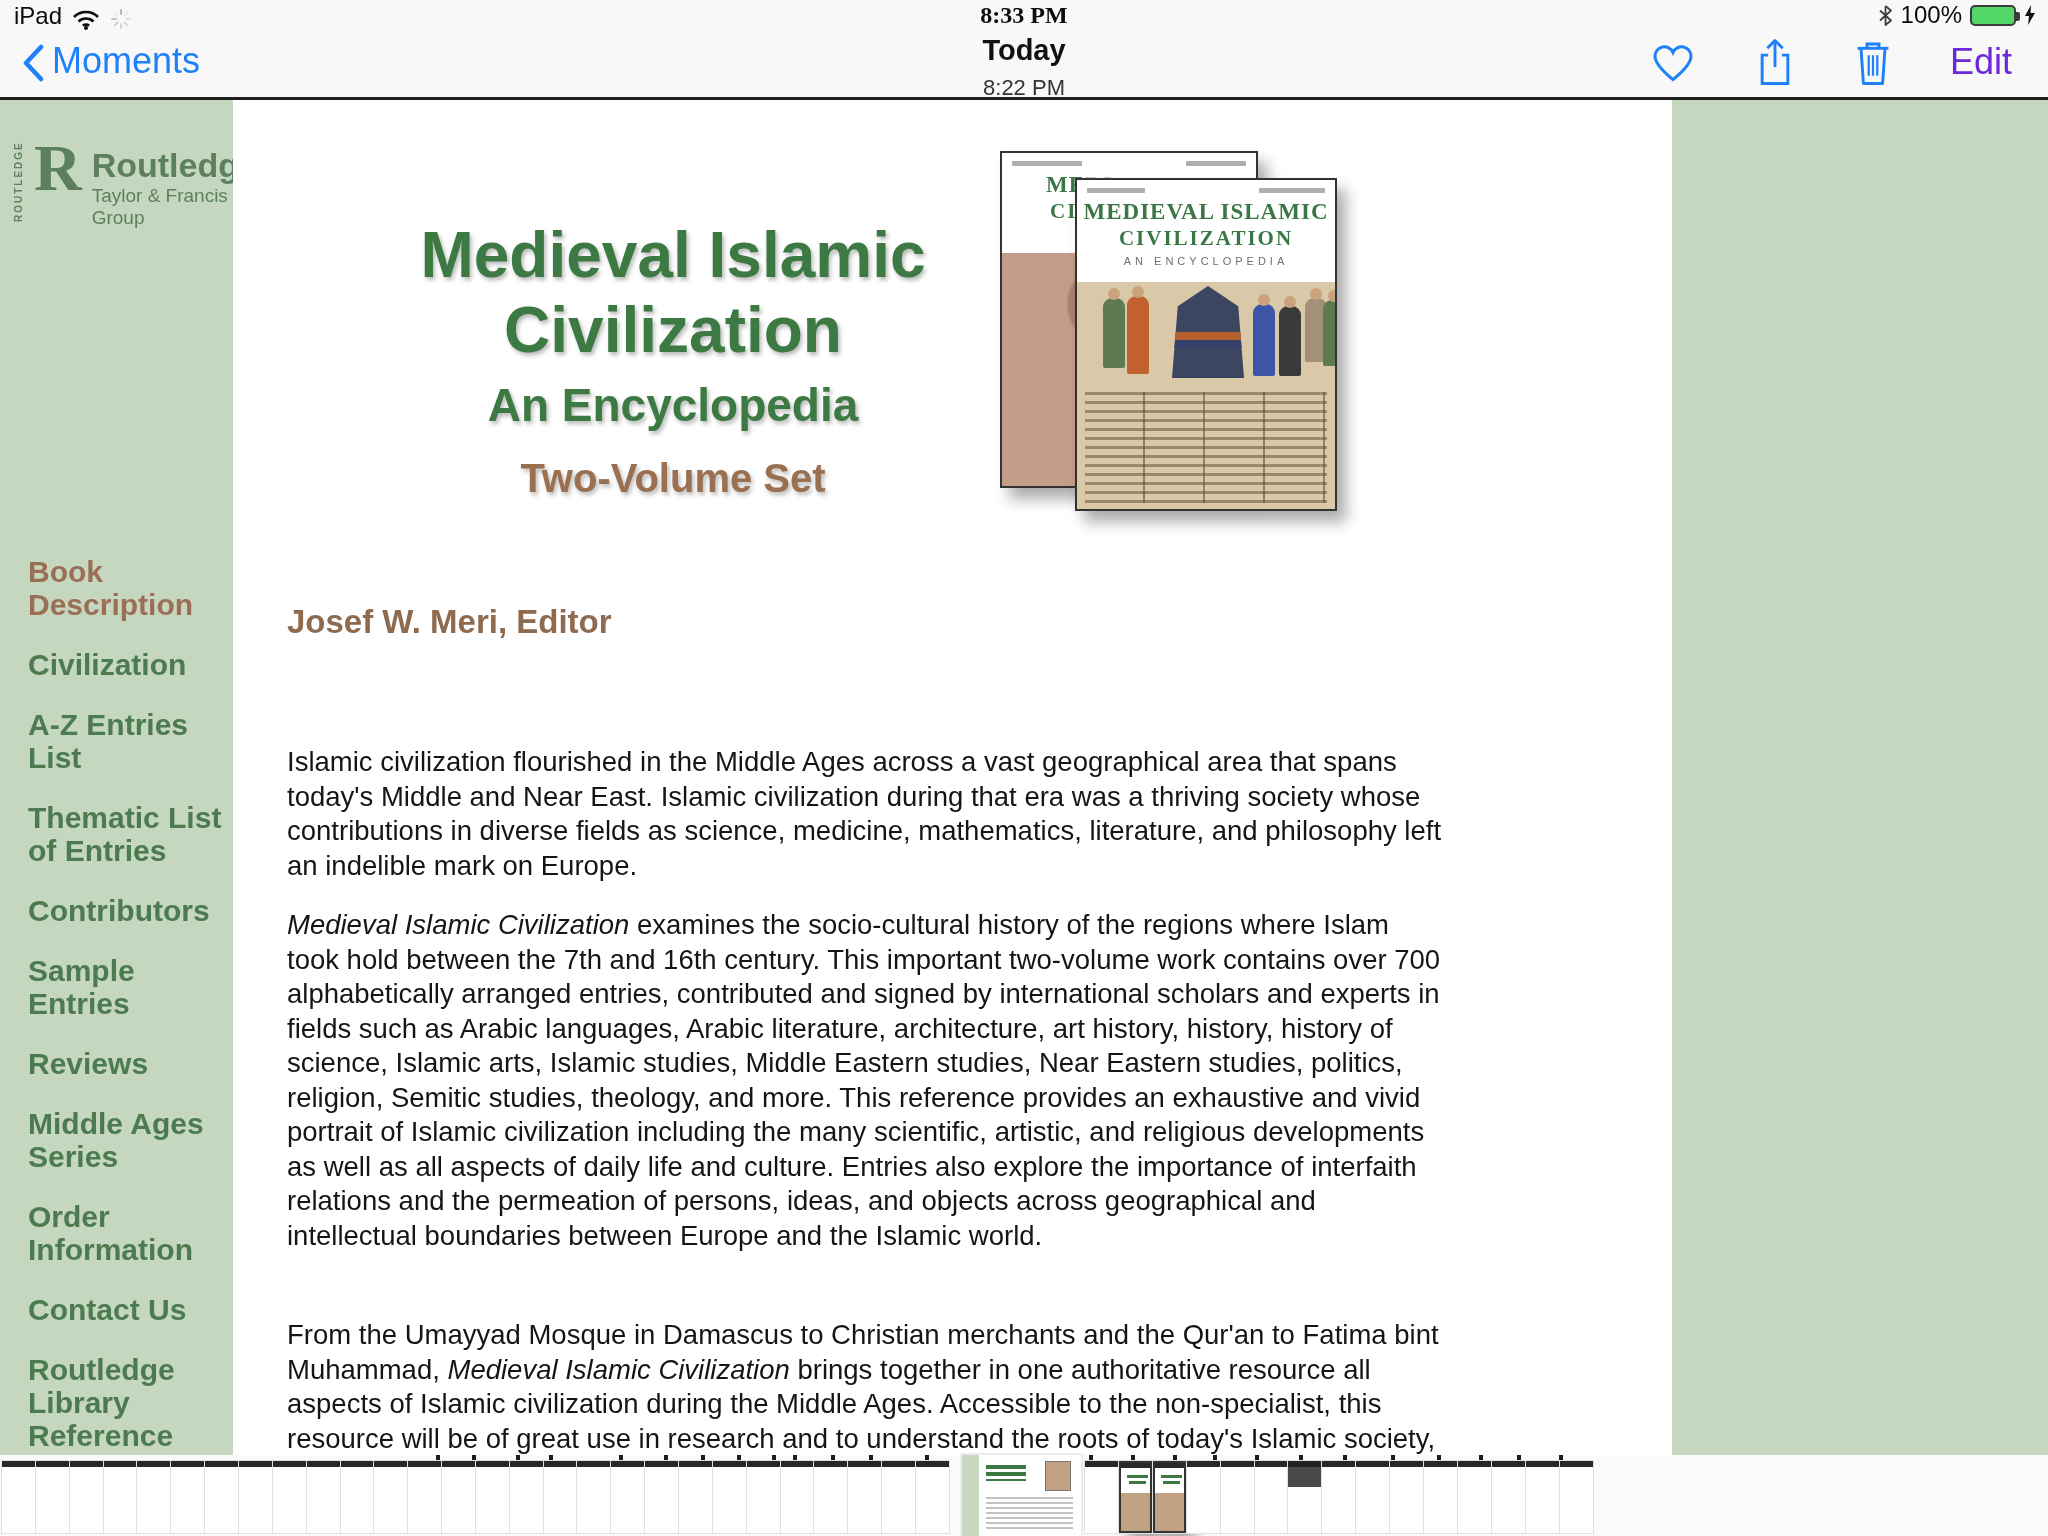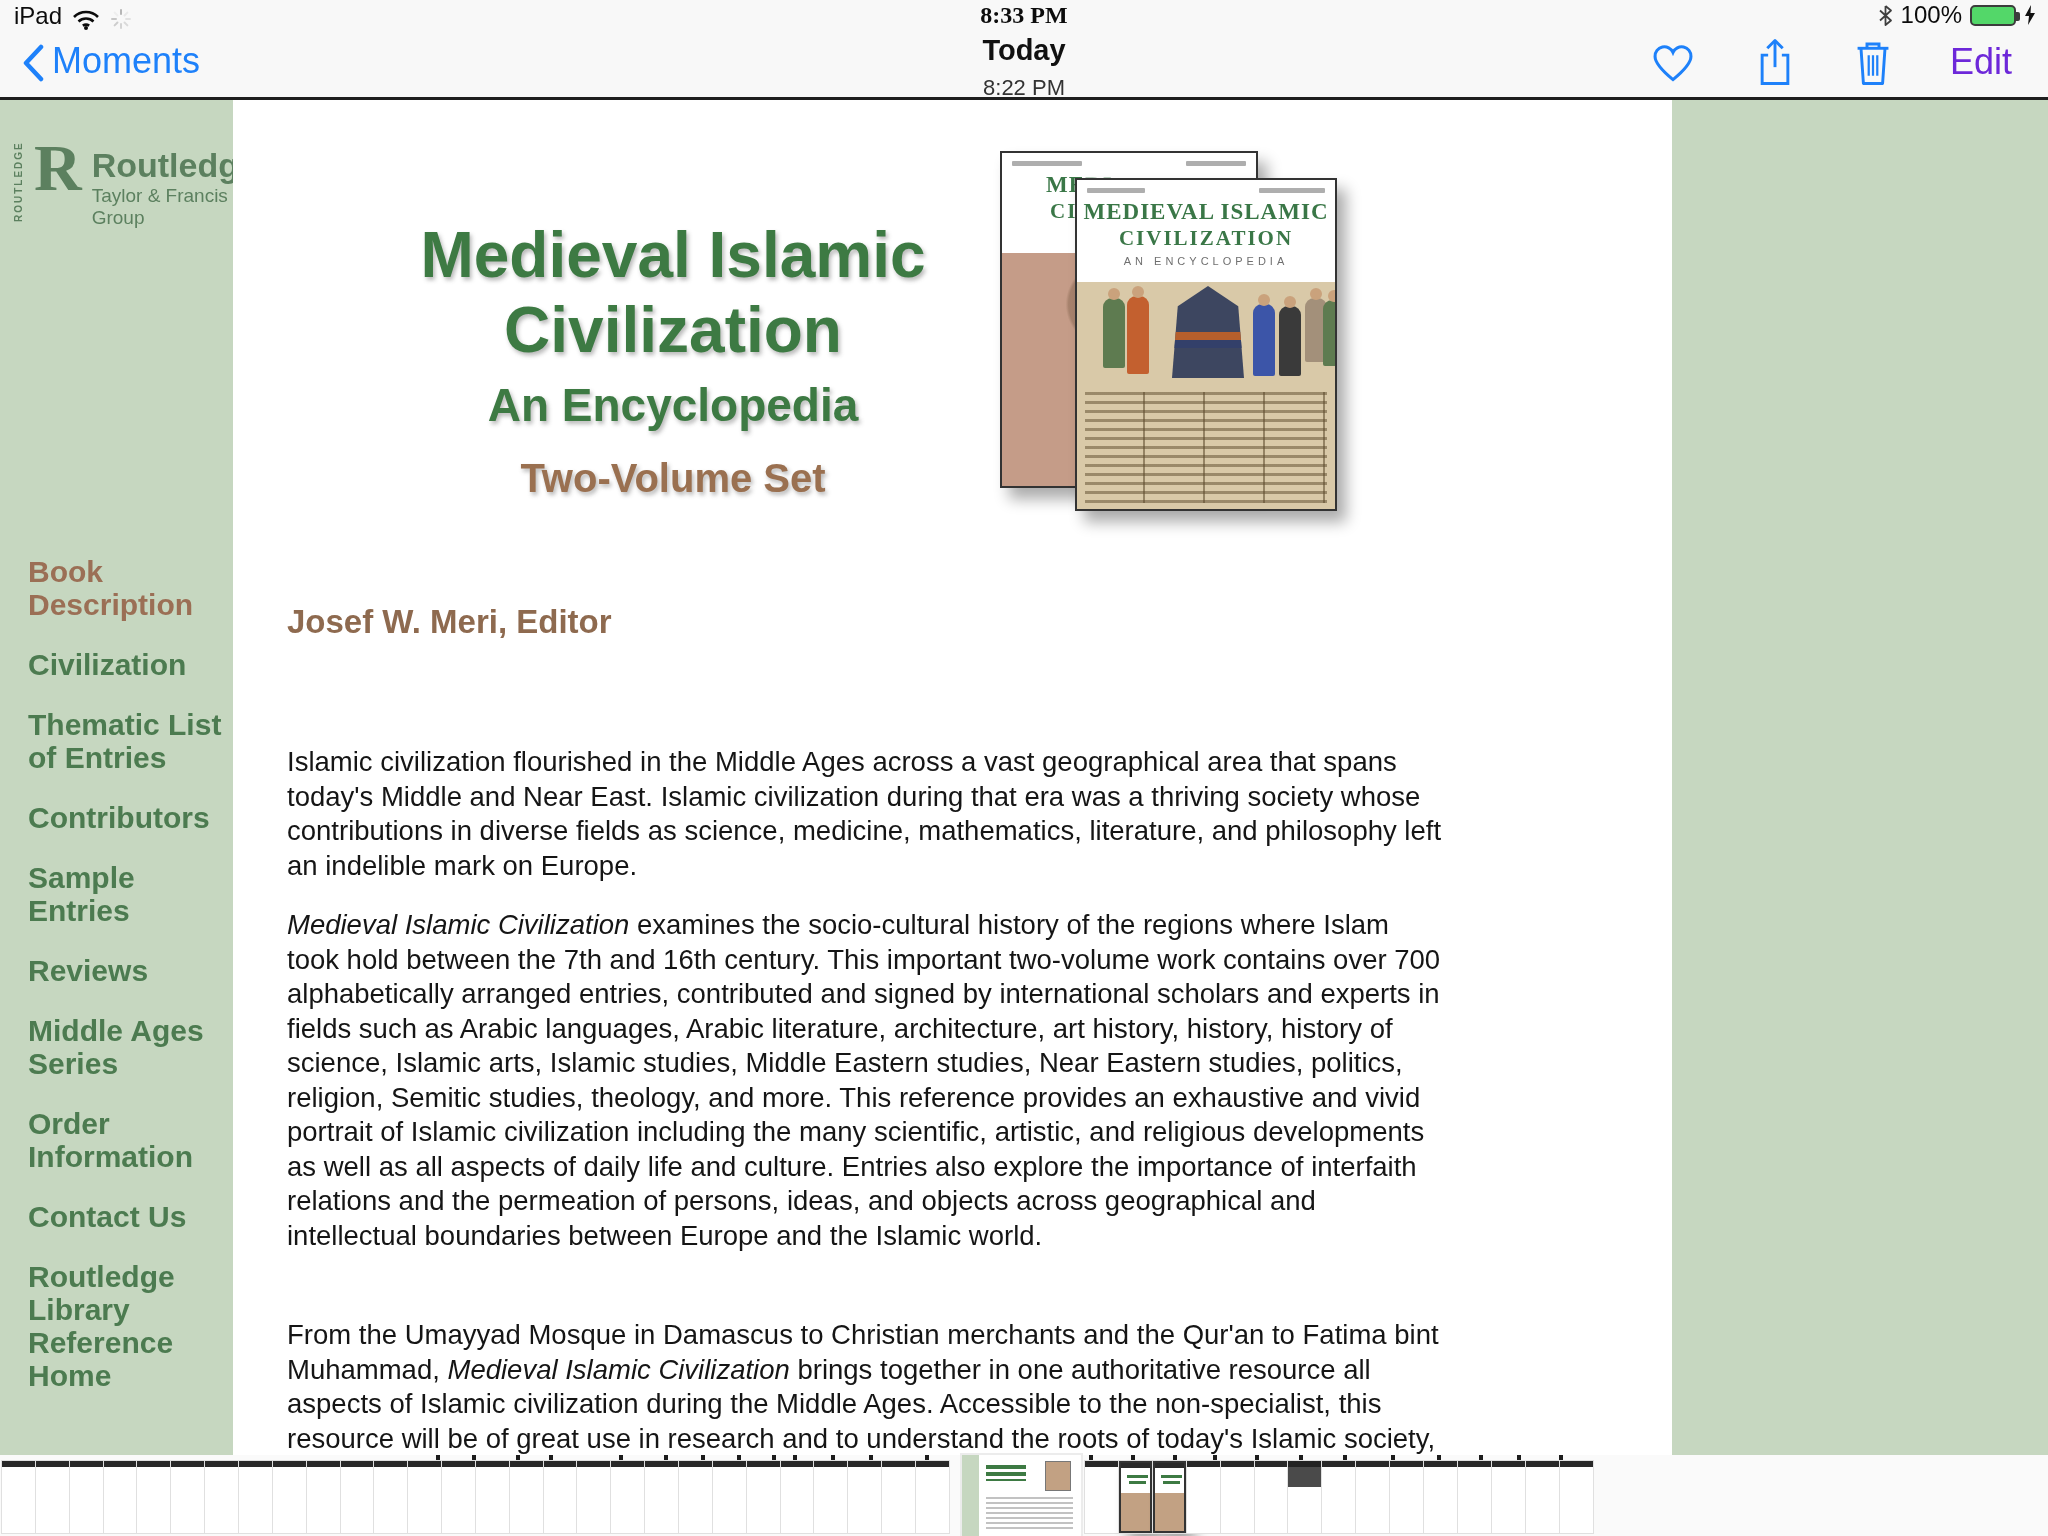--- a/index.html
+++ b/index.html
@@ -227,20 +227,21 @@
         <div class="logo-vert">ROUTLEDGE</div>
         <div class="logo-r">R</div>
         <div class="logo-text">
           <div class="logo-brand">Routledge</div>
           <div class="logo-tag">Taylor &amp; Francis Group</div>
         </div>
       </div>
       <div class="side-nav" id="side-nav">
           <div class="side-item brown">Book Description</div>
           <div class="side-item">Civilization</div>
+          <div class="side-item">A-Z Entries List</div>
           <div class="side-item">Thematic List
 of Entries</div>
           <div class="side-item">Contributors</div>
           <div class="side-item">Sample Entries</div>
           <div class="side-item">Reviews</div>
           <div class="side-item">Middle Ages
 Series</div>
           <div class="side-item">Order Information</div>
           <div class="side-item">Contact Us</div>
           <div class="side-item">Routledge Library

